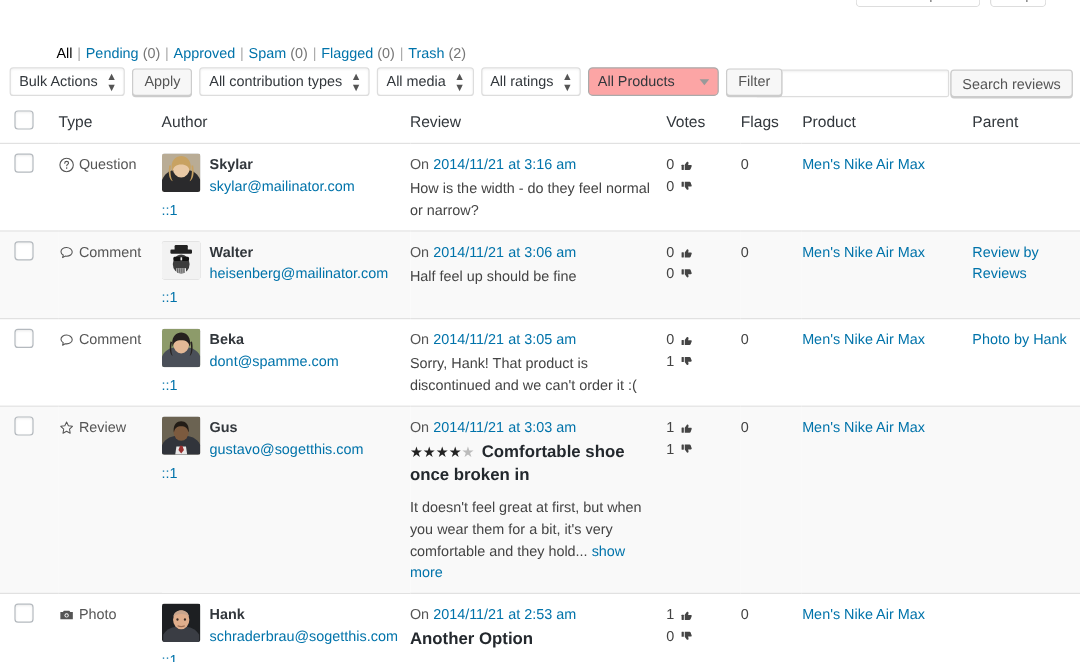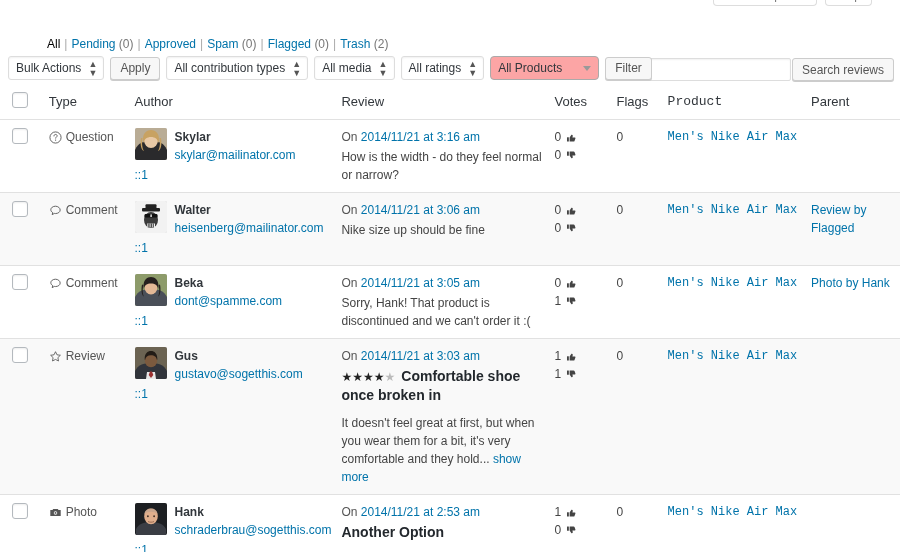--- a/index.html
+++ b/index.html
@@ -163,21 +163,21 @@
     line-height: 1.5;
   }
   tr.alt td { background: #f9f9f9; }
 
   .col-cb { width: 30px; padding-left: 12px !important; }
   .col-type { width: 78px; }
   .col-author { width: 166px; }
   .col-review { width: 222px; }
   .col-votes { width: 58px; }
   .col-flags { width: 44px; }
-  .col-product { width: 158px; font-family: Liberation Mono, monospace; }
+  .col-product { width: 158px; }
   .col-parent { width: 90px; }
 
   .cb {
     width: 14px; height: 14px;
     border: 1px solid #b4b9be;
     background: #fff;
     border-radius: 3px;
     display: inline-block;
     box-shadow: inset 0 1px 2px rgba(0,0,0,.07);
   }
@@ -374,21 +374,21 @@
                 </g>
               </svg>
             </span>
       <span class="author-name">Walter</span>
       <a class="author-email link" href="#">heisenberg@mailinator.com</a>
       <a class="author-ip link" href="#">::1</a>
     </td>
     <td class="col-review review-cell">
       <div class="review-date">On <a href="#">2014/11/21 at 3:06 am</a></div>
 
-      <div class="">Nike size up should be fine</div>
+      <div class="">Half feel up should be fine</div>
     </td>
     <td class="col-votes votes-cell">
       <div class="vote-line">
               <span>0</span>
               <span class="vote-ico">
                 <svg width="11" height="11" viewBox="0 0 20 20">
                   <path d="M6.6 17.4h7.2c.8 0 1.5-.5 1.7-1.2l1.6-4.4c.3-.9-.4-1.8-1.4-1.8h-4l.6-2.7c.2-1-.4-2-1.4-2.2-.5-.1-1 .1-1.3.5l-3 4.2z" fill="#444"></path>
                   <rect x="1.8" y="9.6" width="3.4" height="7.8" rx=".6" fill="#444"></rect>
                 </svg>
               </span>
@@ -398,21 +398,21 @@
               <span class="vote-ico">
                 <svg width="11" height="11" viewBox="0 0 20 20">
                   <path d="M6.6 2.6h7.2c.8 0 1.5.5 1.7 1.2l1.6 4.4c.3.9-.4 1.8-1.4 1.8h-4l.6 2.7c.2 1-.4 2-1.4 2.2-.5.1-1-.1-1.3-.5l-3-4.2z" fill="#444"></path>
                   <rect x="1.8" y="2.6" width="3.4" height="7.8" rx=".6" fill="#444"></rect>
                 </svg>
               </span>
             </div>
     </td>
     <td class="col-flags flags-cell"><span>0</span></td>
     <td class="col-product product-cell"><a href="#">Men's Nike Air Max</a></td>
-    <td class="col-parent parent-cell"><a href="#">Review by Flagged</a></td>
+    <td class="col-parent parent-cell"><a href="#">Review by Reviews</a></td>
   </tr>
         <tr>
     <td class="col-cb">
       <span class="cb"></span>
     </td>
     <td class="col-type">
       <span class="type-cell">
         <span class="type-ico">
                 <svg width="13" height="13" viewBox="0 0 20 20">
                   <path d="M10 3.4c-4 0-7.2 2.4-7.2 5.4 0 1.8 1.1 3.4 2.9 4.4l-.8 3.2 3.3-1.9c.6.1 1.2.2 1.8.2 4 0 7.2-2.4 7.2-5.4S14 3.4 10 3.4z" fill="none" stroke="#555" stroke-width="1.4" stroke-linejoin="round"></path>

